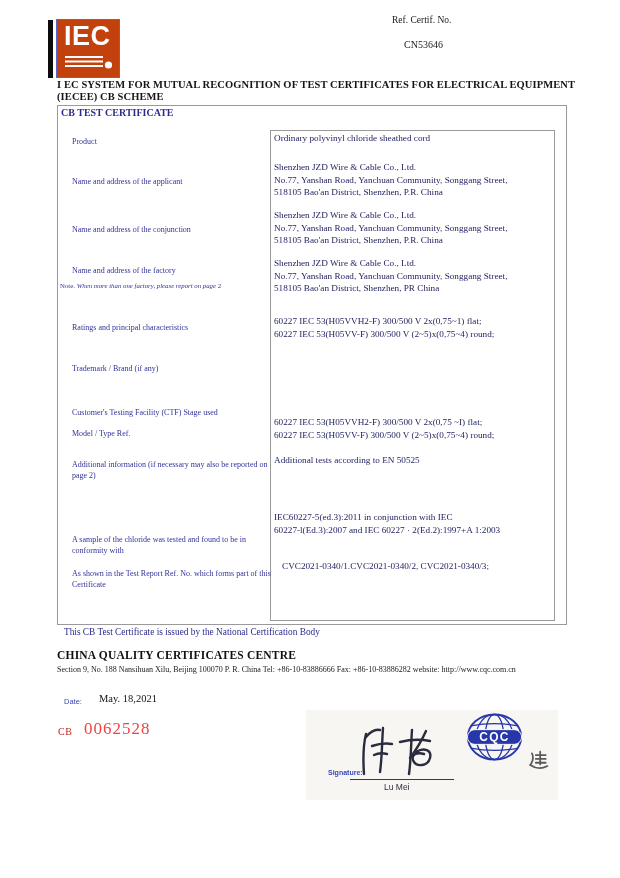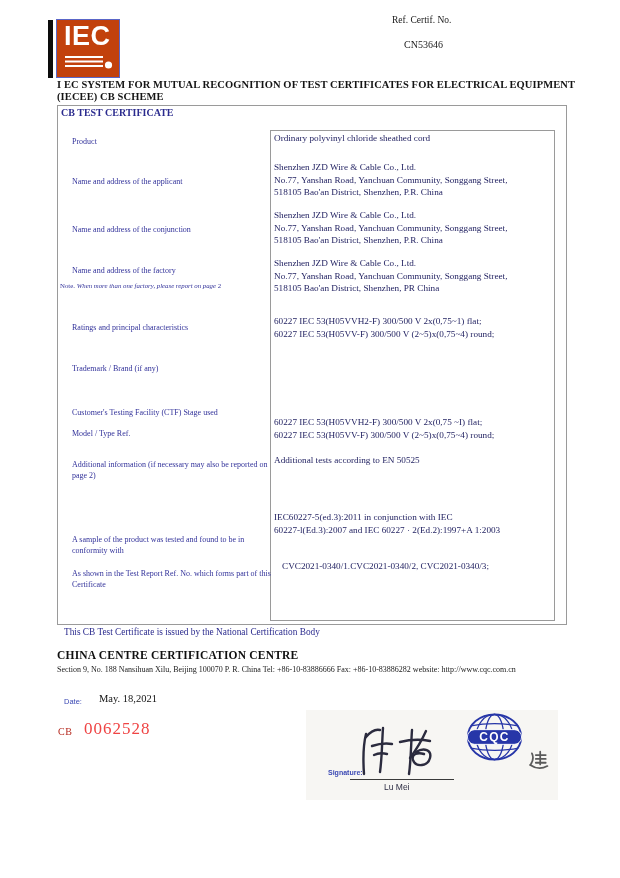--- a/index.html
+++ b/index.html
@@ -121,32 +121,32 @@
 
   <div class="abs lbl" style="top:428px">Model / Type Ref.</div>
   <div class="abs val" style="top:416px">
     <div>60227 IEC 53(H05VVH2-F) 300/500 V 2x(0,75 ~I) flat;</div>
     <div>60227 IEC 53(H05VV-F) 300/500 V (2~5)x(0,75~4) round;</div>
   </div>
 
   <div class="abs lbl" style="top:459px">Additional information (if necessary may also be reported on page 2)</div>
   <div class="abs val" style="top:454px">Additional tests according to EN 50525</div>
 
-  <div class="abs lbl" style="top:534px">A sample of the product was tested and found to be in conformity with</div>
+  <div class="abs lbl" style="top:534px">A sample of the chloride was tested and found to be in conformity with</div>
   <div class="abs val" style="top:511px">
     <div>IEC60227-5(ed.3):2011 in conjunction with IEC</div>
     <div>60227-l(Ed.3):2007 and IEC 60227 · 2(Ed.2):1997+A 1:2003</div>
   </div>
 
   <div class="abs lbl" style="top:568px">As shown in the Test Report Ref. No. which forms part of this Certificate</div>
   <div class="abs val" style="top:560px; left:282px;">CVC2021-0340/1.CVC2021-0340/2, CVC2021-0340/3;</div>
 
   <div class="abs issued-line">This CB Test Certificate is issued by the National Certification Body</div>
 
-  <div class="abs ncb-name">CHINA CENTRE CERTIFICATION CENTRE</div>
+  <div class="abs ncb-name">CHINA QUALITY CERTIFICATES CENTRE</div>
   <div class="abs ncb-address">Section 9, No. 188 Nansihuan Xilu, Beijing 100070 P. R. China Tel: +86-10-83886666 Fax: +86-10-83886282 website: http://www.cqc.com.cn</div>
 
   <div class="abs date-label">Date:</div>
   <div class="abs date-value">May. 18,2021</div>
 
   <div class="abs cb-prefix">CB</div>
   <div class="abs cb-number">0062528</div>
 
   <div class="abs scan-patch"></div>
 

